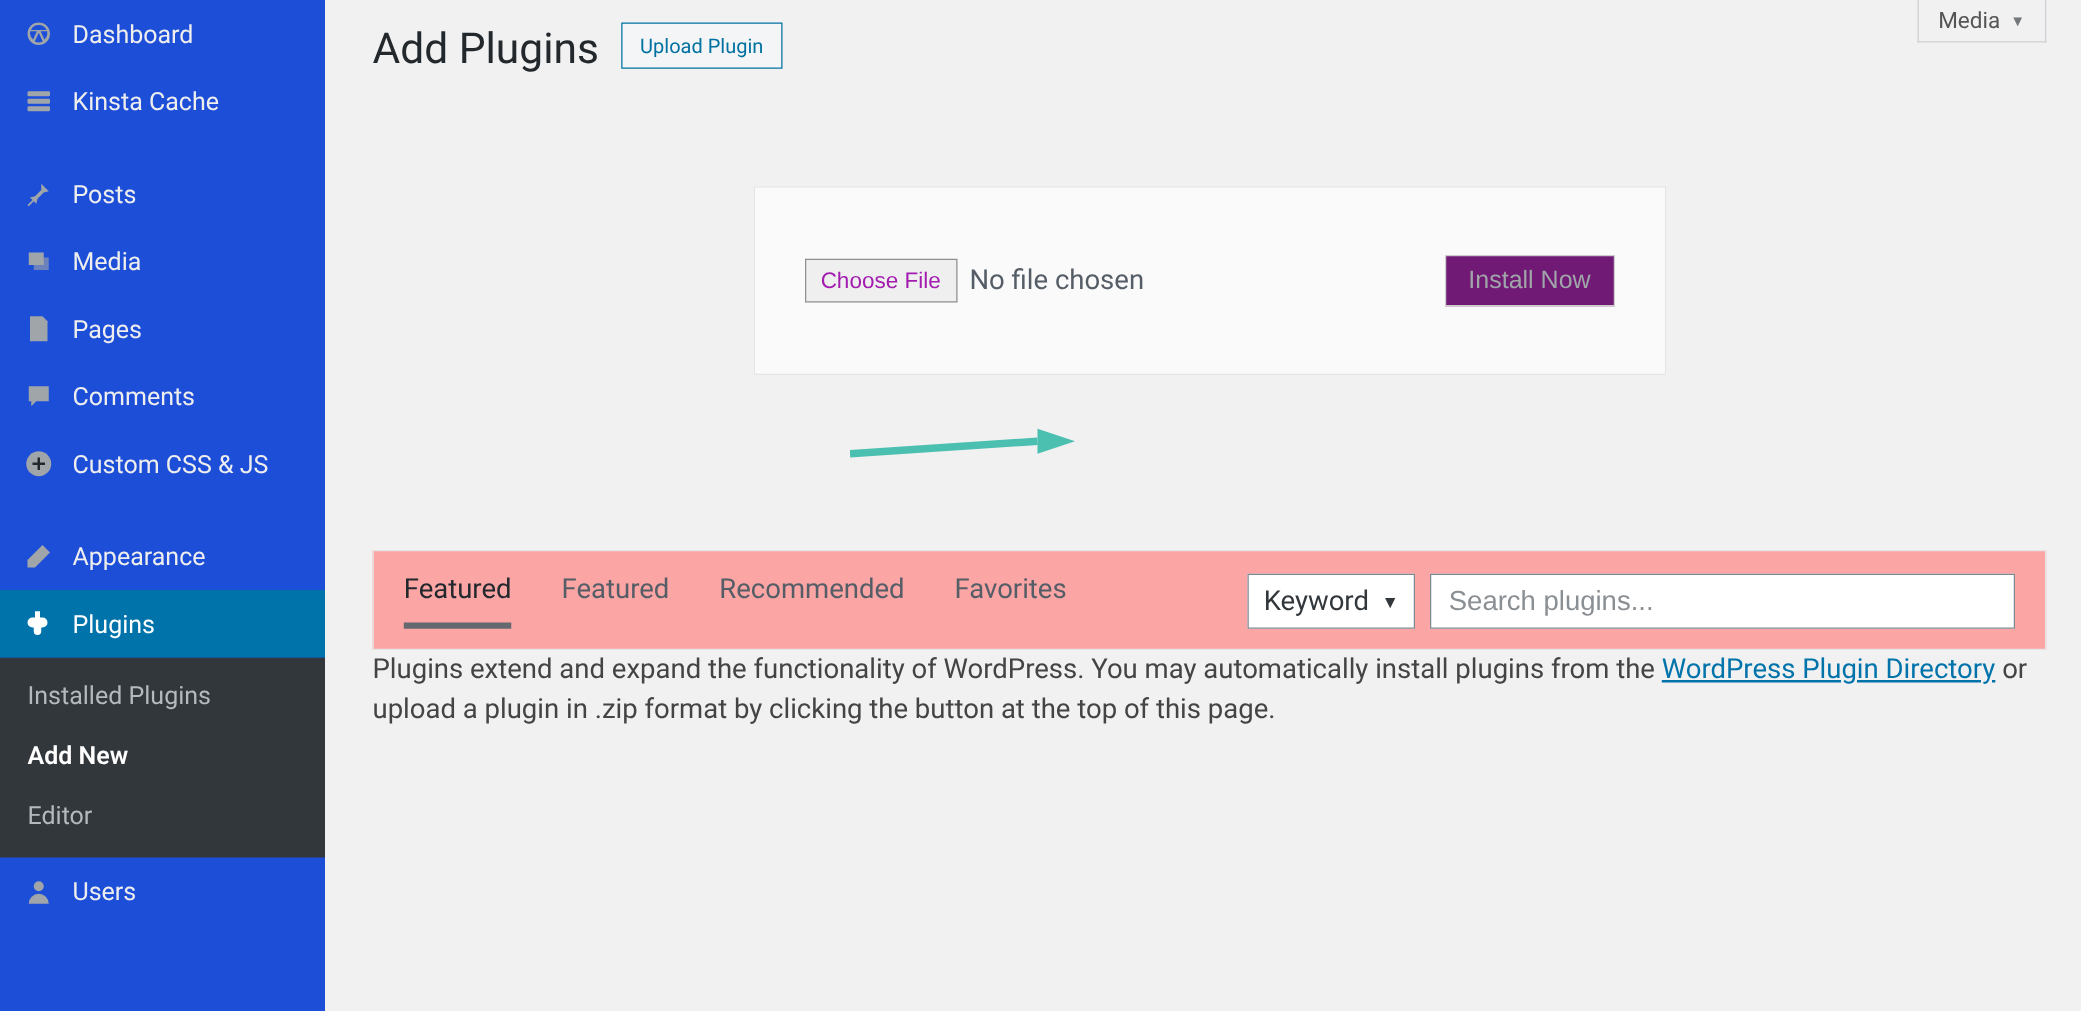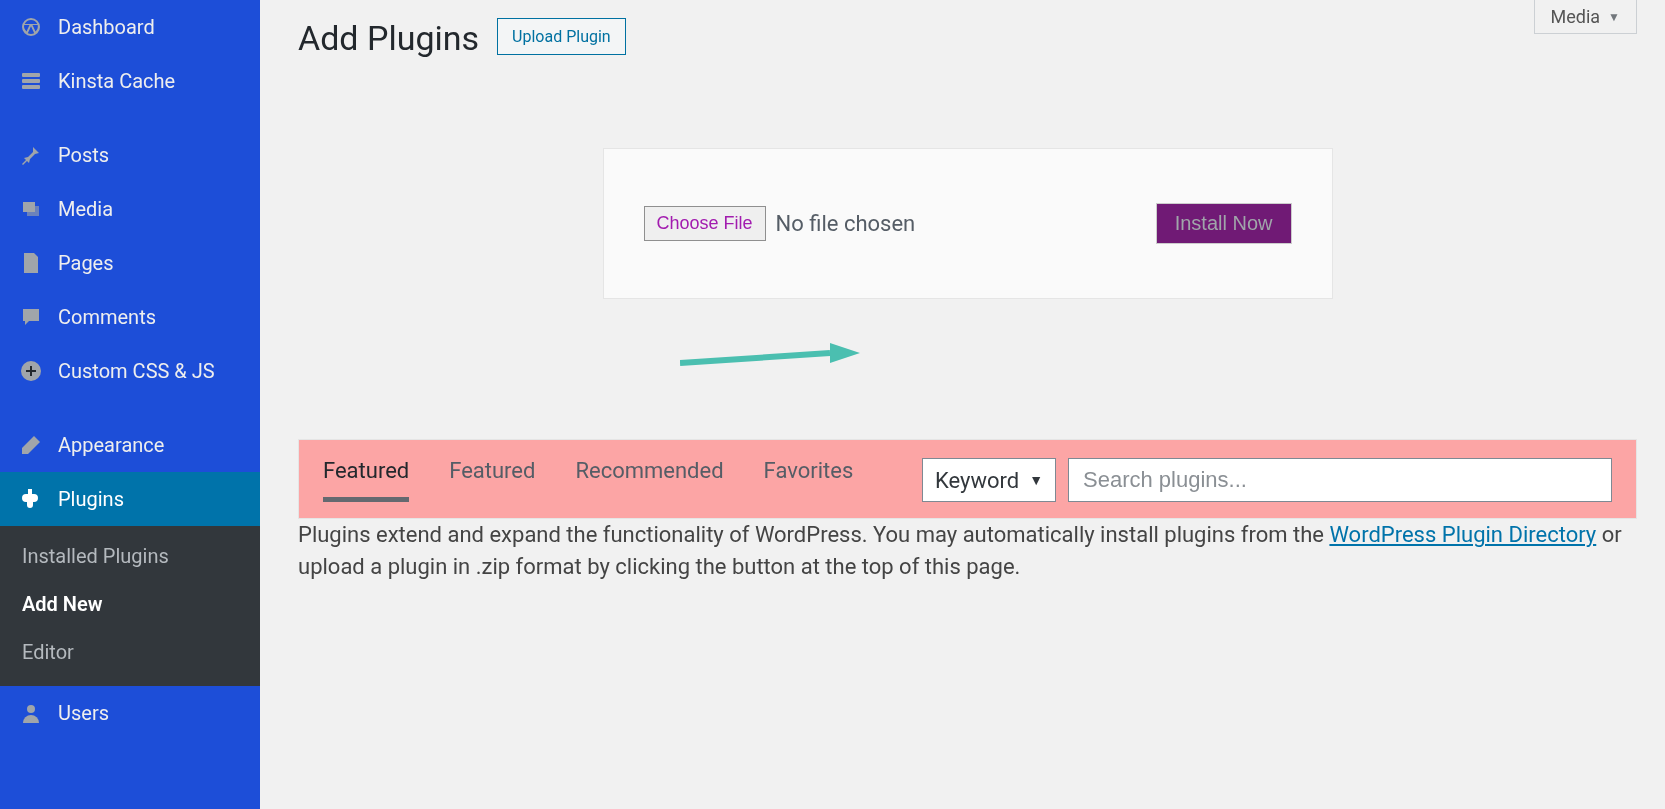--- a/index.html
+++ b/index.html
@@ -46,21 +46,21 @@
   .arrow { position: absolute; left: 420px; top: 335px; width: 180px; height: 40px; pointer-events: none; }
 
   
   .browse-panel { margin-top: 140px; background: #fca5a5; border: 1px solid #e5e5e5; padding: 18px 24px 16px; display: flex; align-items: center; gap: 40px; }
   .browse-tabs { display: flex; gap: 40px; }
   .browse-tab { font-size: 22px; color: #555d66; cursor: pointer; padding-bottom: 14px; }
   .browse-tab.active { color: #23282d; border-bottom: 5px solid #646970; }
   .search-wrap { margin-left: auto; display: flex; gap: 12px; }
   .keyword-select { font-size: 22px; padding: 6px 12px; border: 1px solid #7e8993; background: #fff; color: #32373c; display: flex; align-items: center; gap: 10px; cursor: pointer; }
   .keyword-select .tri { font-size: 14px; }
-  .search-input { width: 544px; font-size: 22px; padding: 8px 14px; border: 1px solid #7e8993; color: #32373c; }
+  .search-input { width: 468px; font-size: 22px; padding: 8px 14px; border: 1px solid #7e8993; color: #32373c; }
   .search-input::placeholder { color: #8a8f94; }
 
   
   .desc { font-size: 22px; color: #444; line-height: 1.45; }
   .desc a { color: #0073aa; text-decoration: underline; cursor: pointer; }
 </style>
 </head>
 <body>
 
 <nav class="sidebar">

